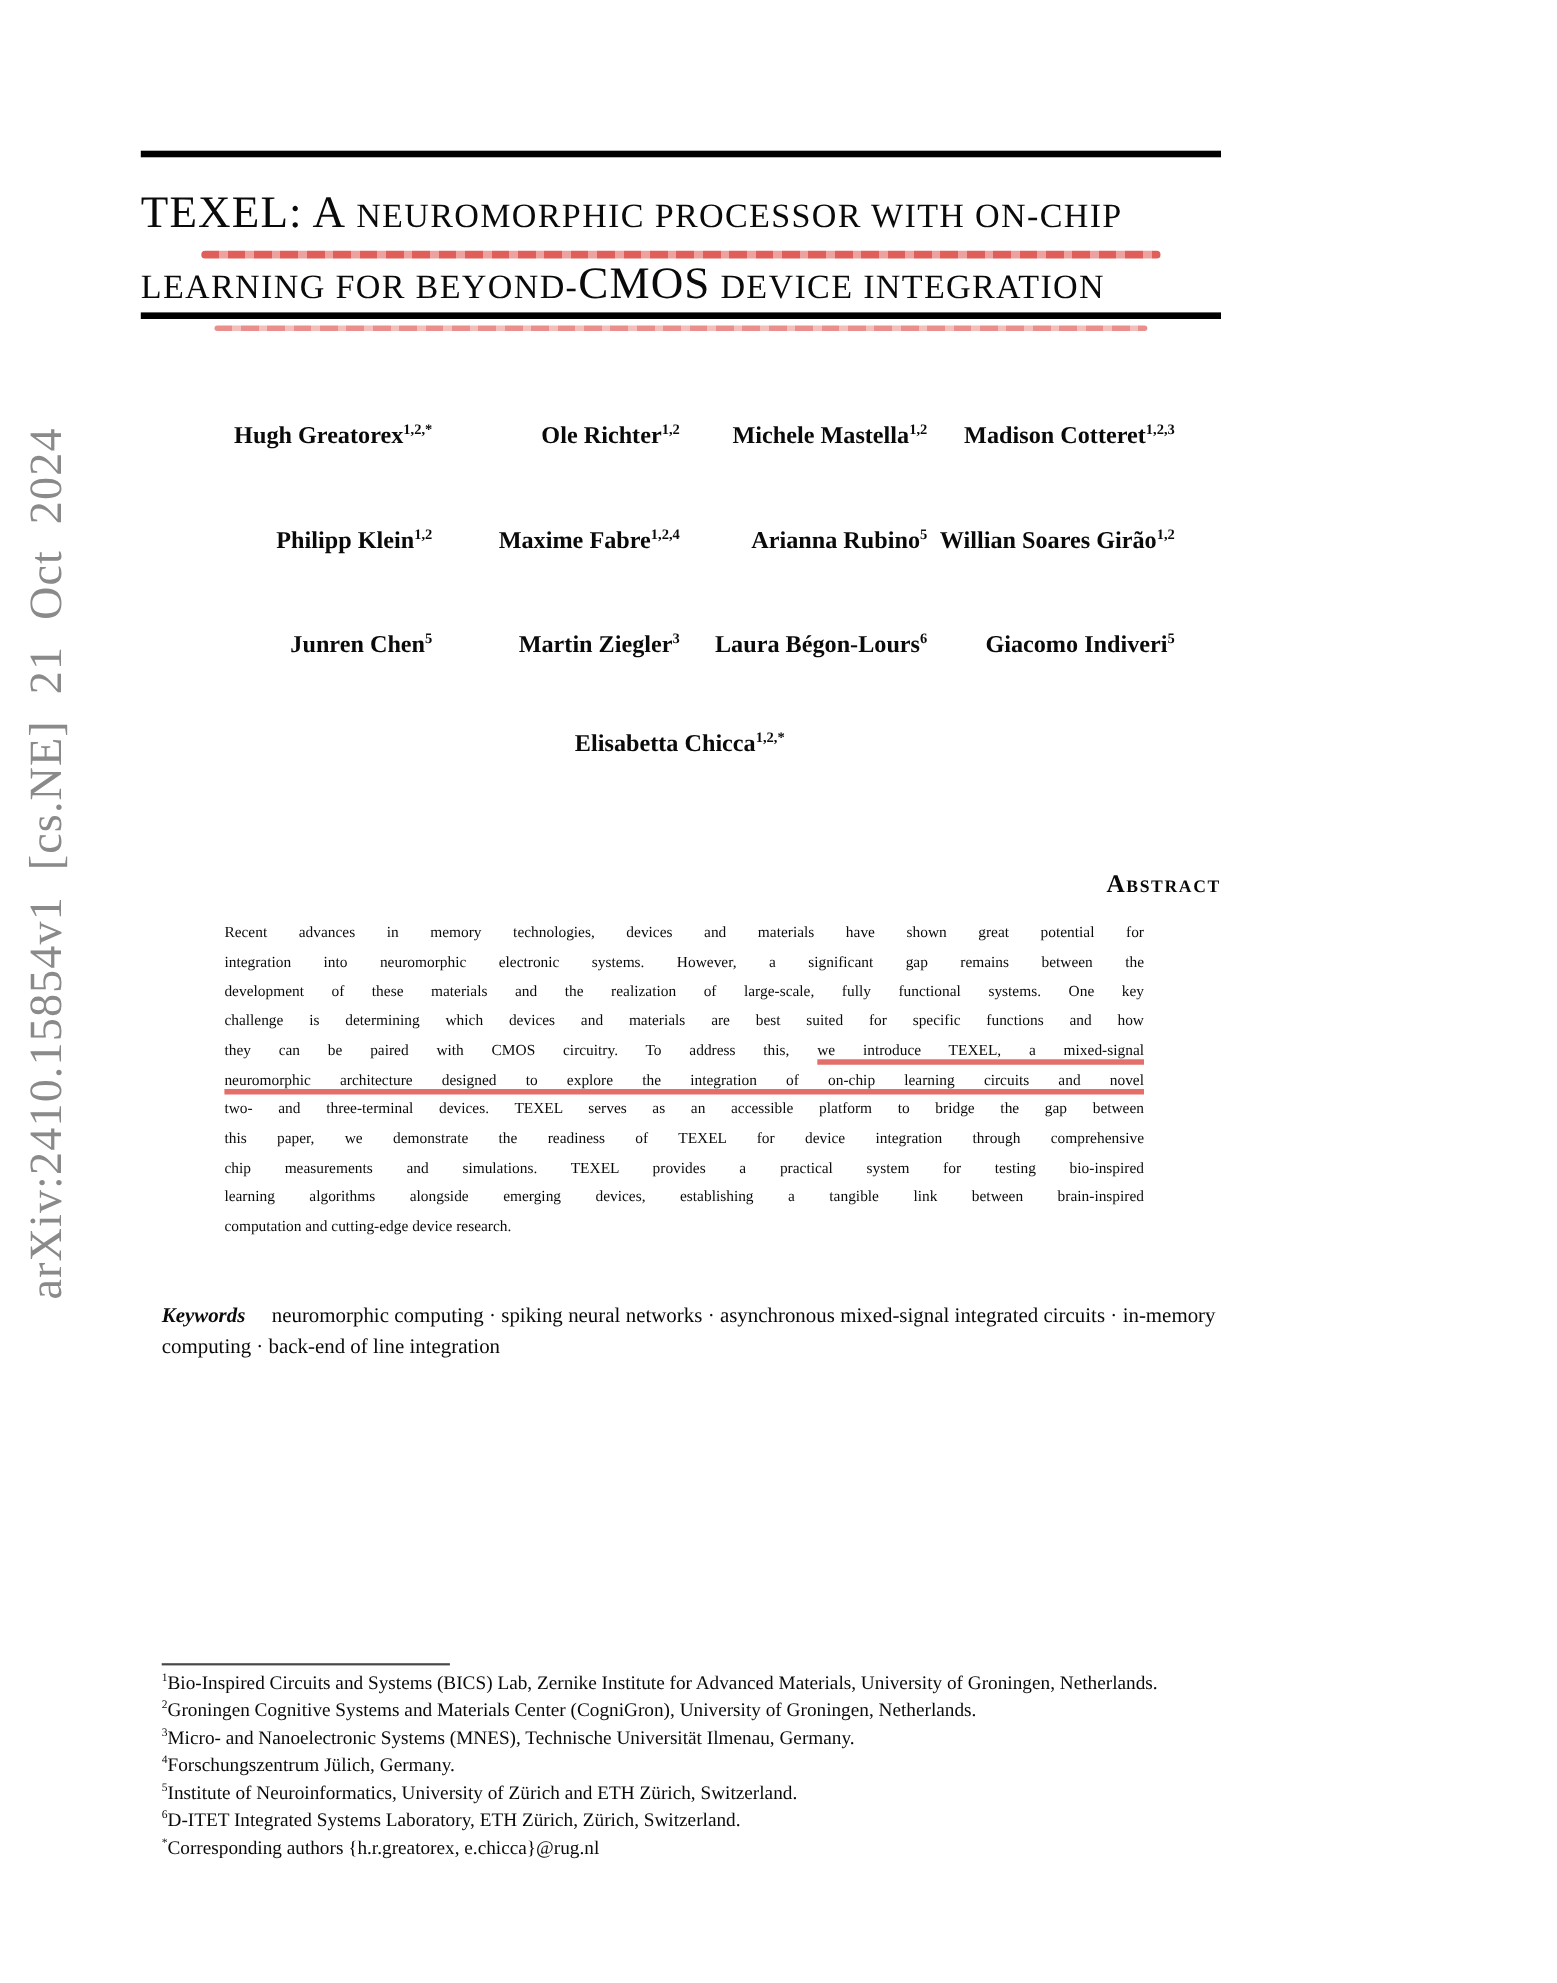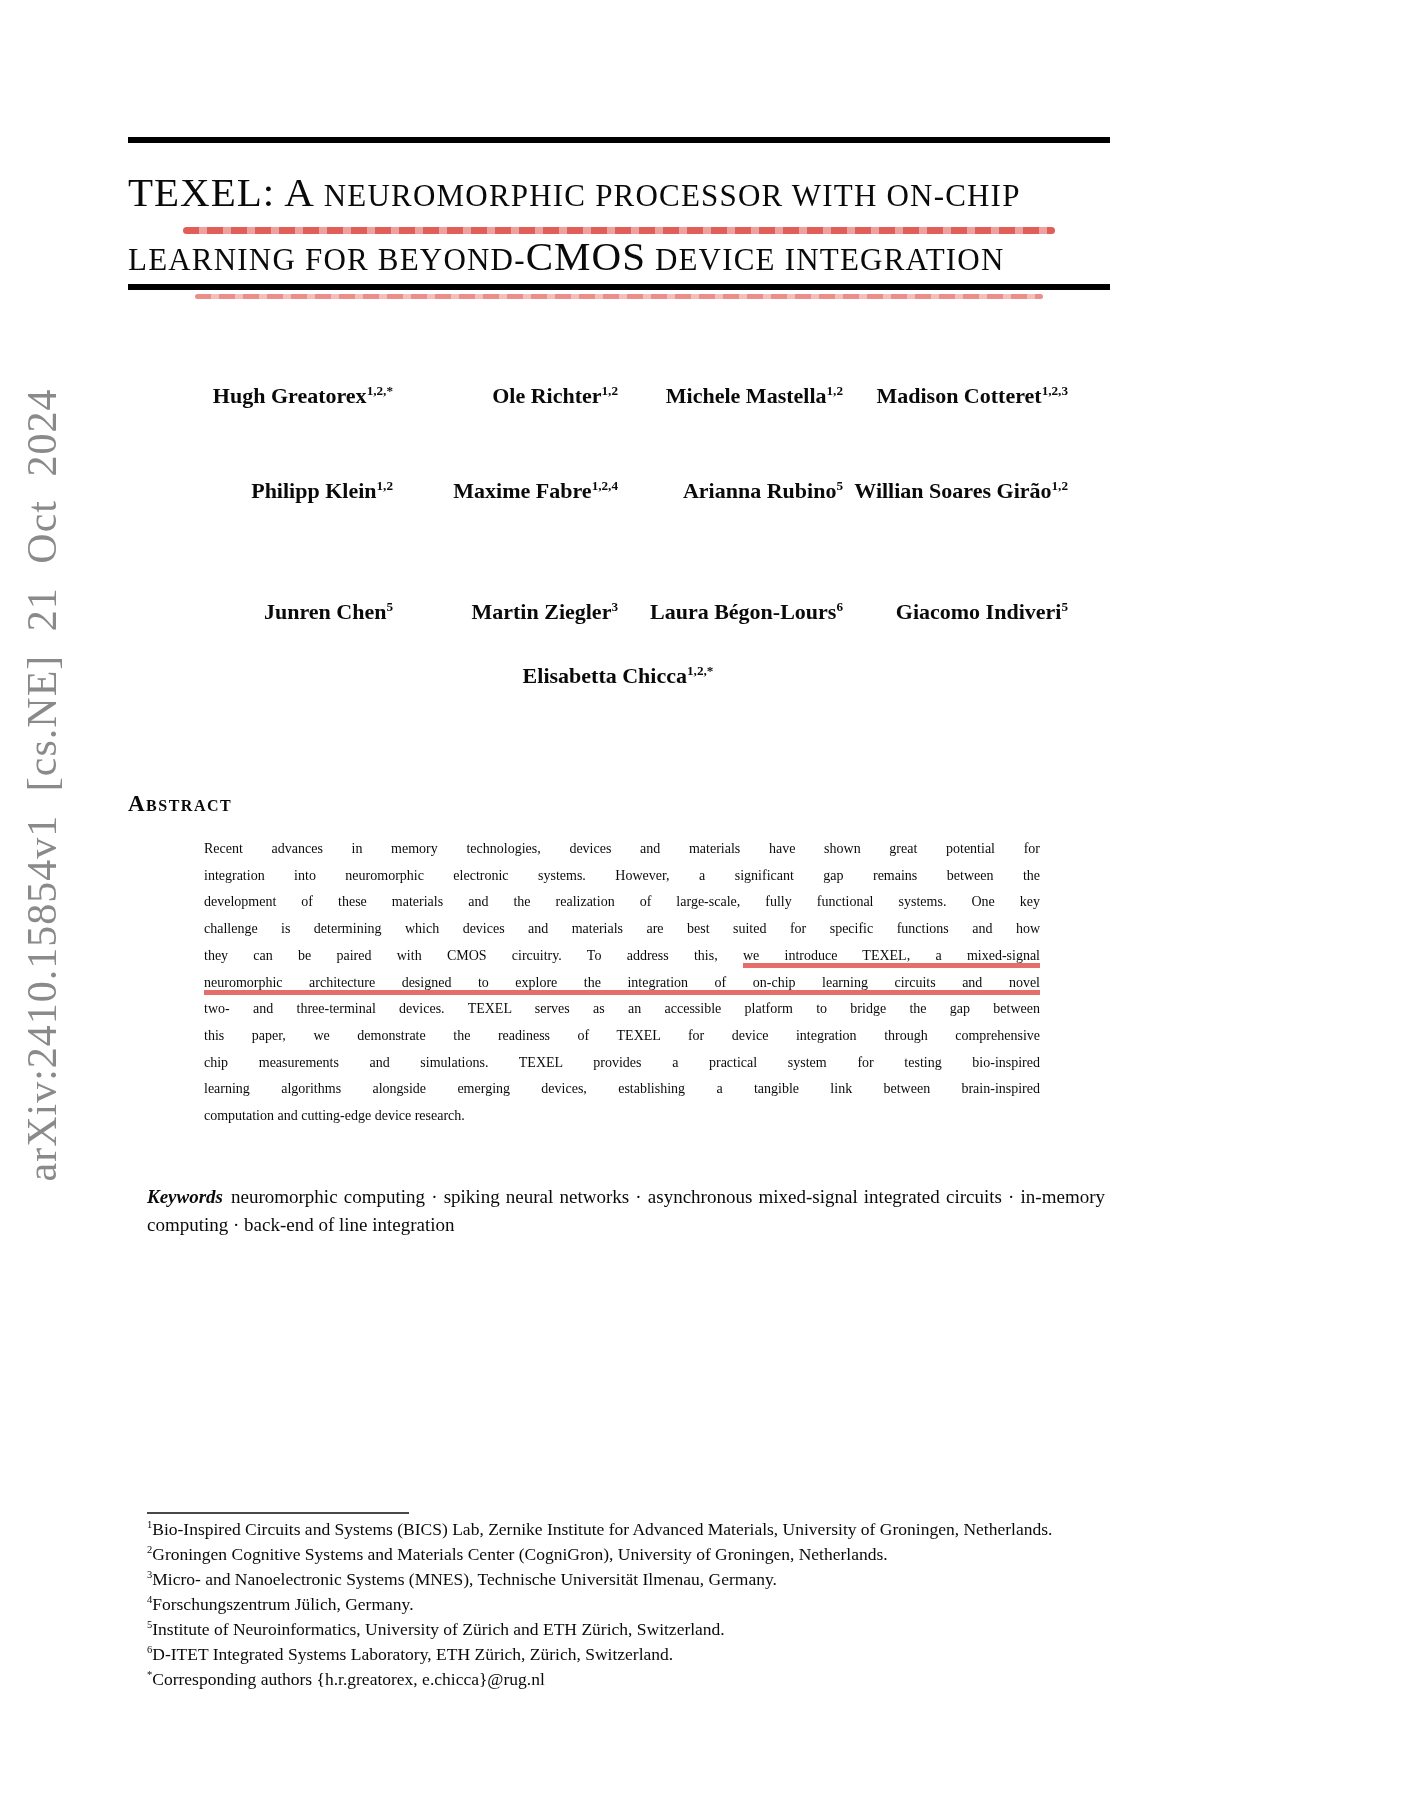--- a/index.html
+++ b/index.html
@@ -19,39 +19,39 @@
   .scribble{
     height:7px;margin:4px auto 0;border-radius:4px;
     background:repeating-linear-gradient(90deg,
       rgba(223,86,80,0.95) 0 16px, rgba(223,86,80,0.55) 16px 24px);
   }
   .scribble.u1{width:872px}
   .scribble.u2{width:848px;height:5px;opacity:.7;margin-top:7px}
 
   .author-row{position:absolute;left:40px;width:900px;display:flex}
   .author-cell{flex:1;text-align:right;font-weight:bold;font-size:22px;white-space:nowrap}
-  .row-1{top:383px}.row-2{top:478px}.row-3{top:599px}
+  .row-1{top:383px}.row-2{top:478px}.row-3{top:573px}
   .row-4{top:663px}
   .row-4 .author-cell{flex:none;margin:0 auto}
   sup{font-size:60%;vertical-align:super;line-height:0}
 
   .abs-heading{
-    position:absolute;top:791px;left:0;width:100%;text-align:left;
+    position:absolute;top:791px;left:0;width:100%;text-align:right;
     font-weight:bold;font-size:23px;font-variant:small-caps;letter-spacing:1.5px;
   }
   .abstract{position:absolute;top:836px;left:76px;width:836px;font-size:14px;line-height:26.7px}
   .abs-line{text-align:justify;text-align-last:justify;white-space:normal}
   .abs-line.last{text-align-last:left}
   .red-underline{border-bottom:5px solid rgba(223,86,80,0.85);padding-bottom:0}
 
   .keywords{
     position:absolute;top:1183px;left:19px;width:958px;
     font-size:19px;line-height:27.5px;text-align:justify;
   }
-  .kw-label{font-weight:bold;font-style:italic;margin-right:8px}
+  .kw-label{font-weight:bold;font-style:italic;margin-right:24px}
 
   .fn-rule{position:absolute;top:1512px;left:19px;width:262px;height:2px;background:#484848}
   .footnotes{position:absolute;top:1517px;left:19px;width:1080px;font-size:17.5px;line-height:25px}
   .fn{white-space:nowrap}
 
   .arxiv{
     position:absolute;left:42px;top:785px;
     transform:translate(-50%,-50%) rotate(-90deg);
     white-space:nowrap;font-size:42px;color:#8a8a8a;
     letter-spacing:1px;word-spacing:12px;

